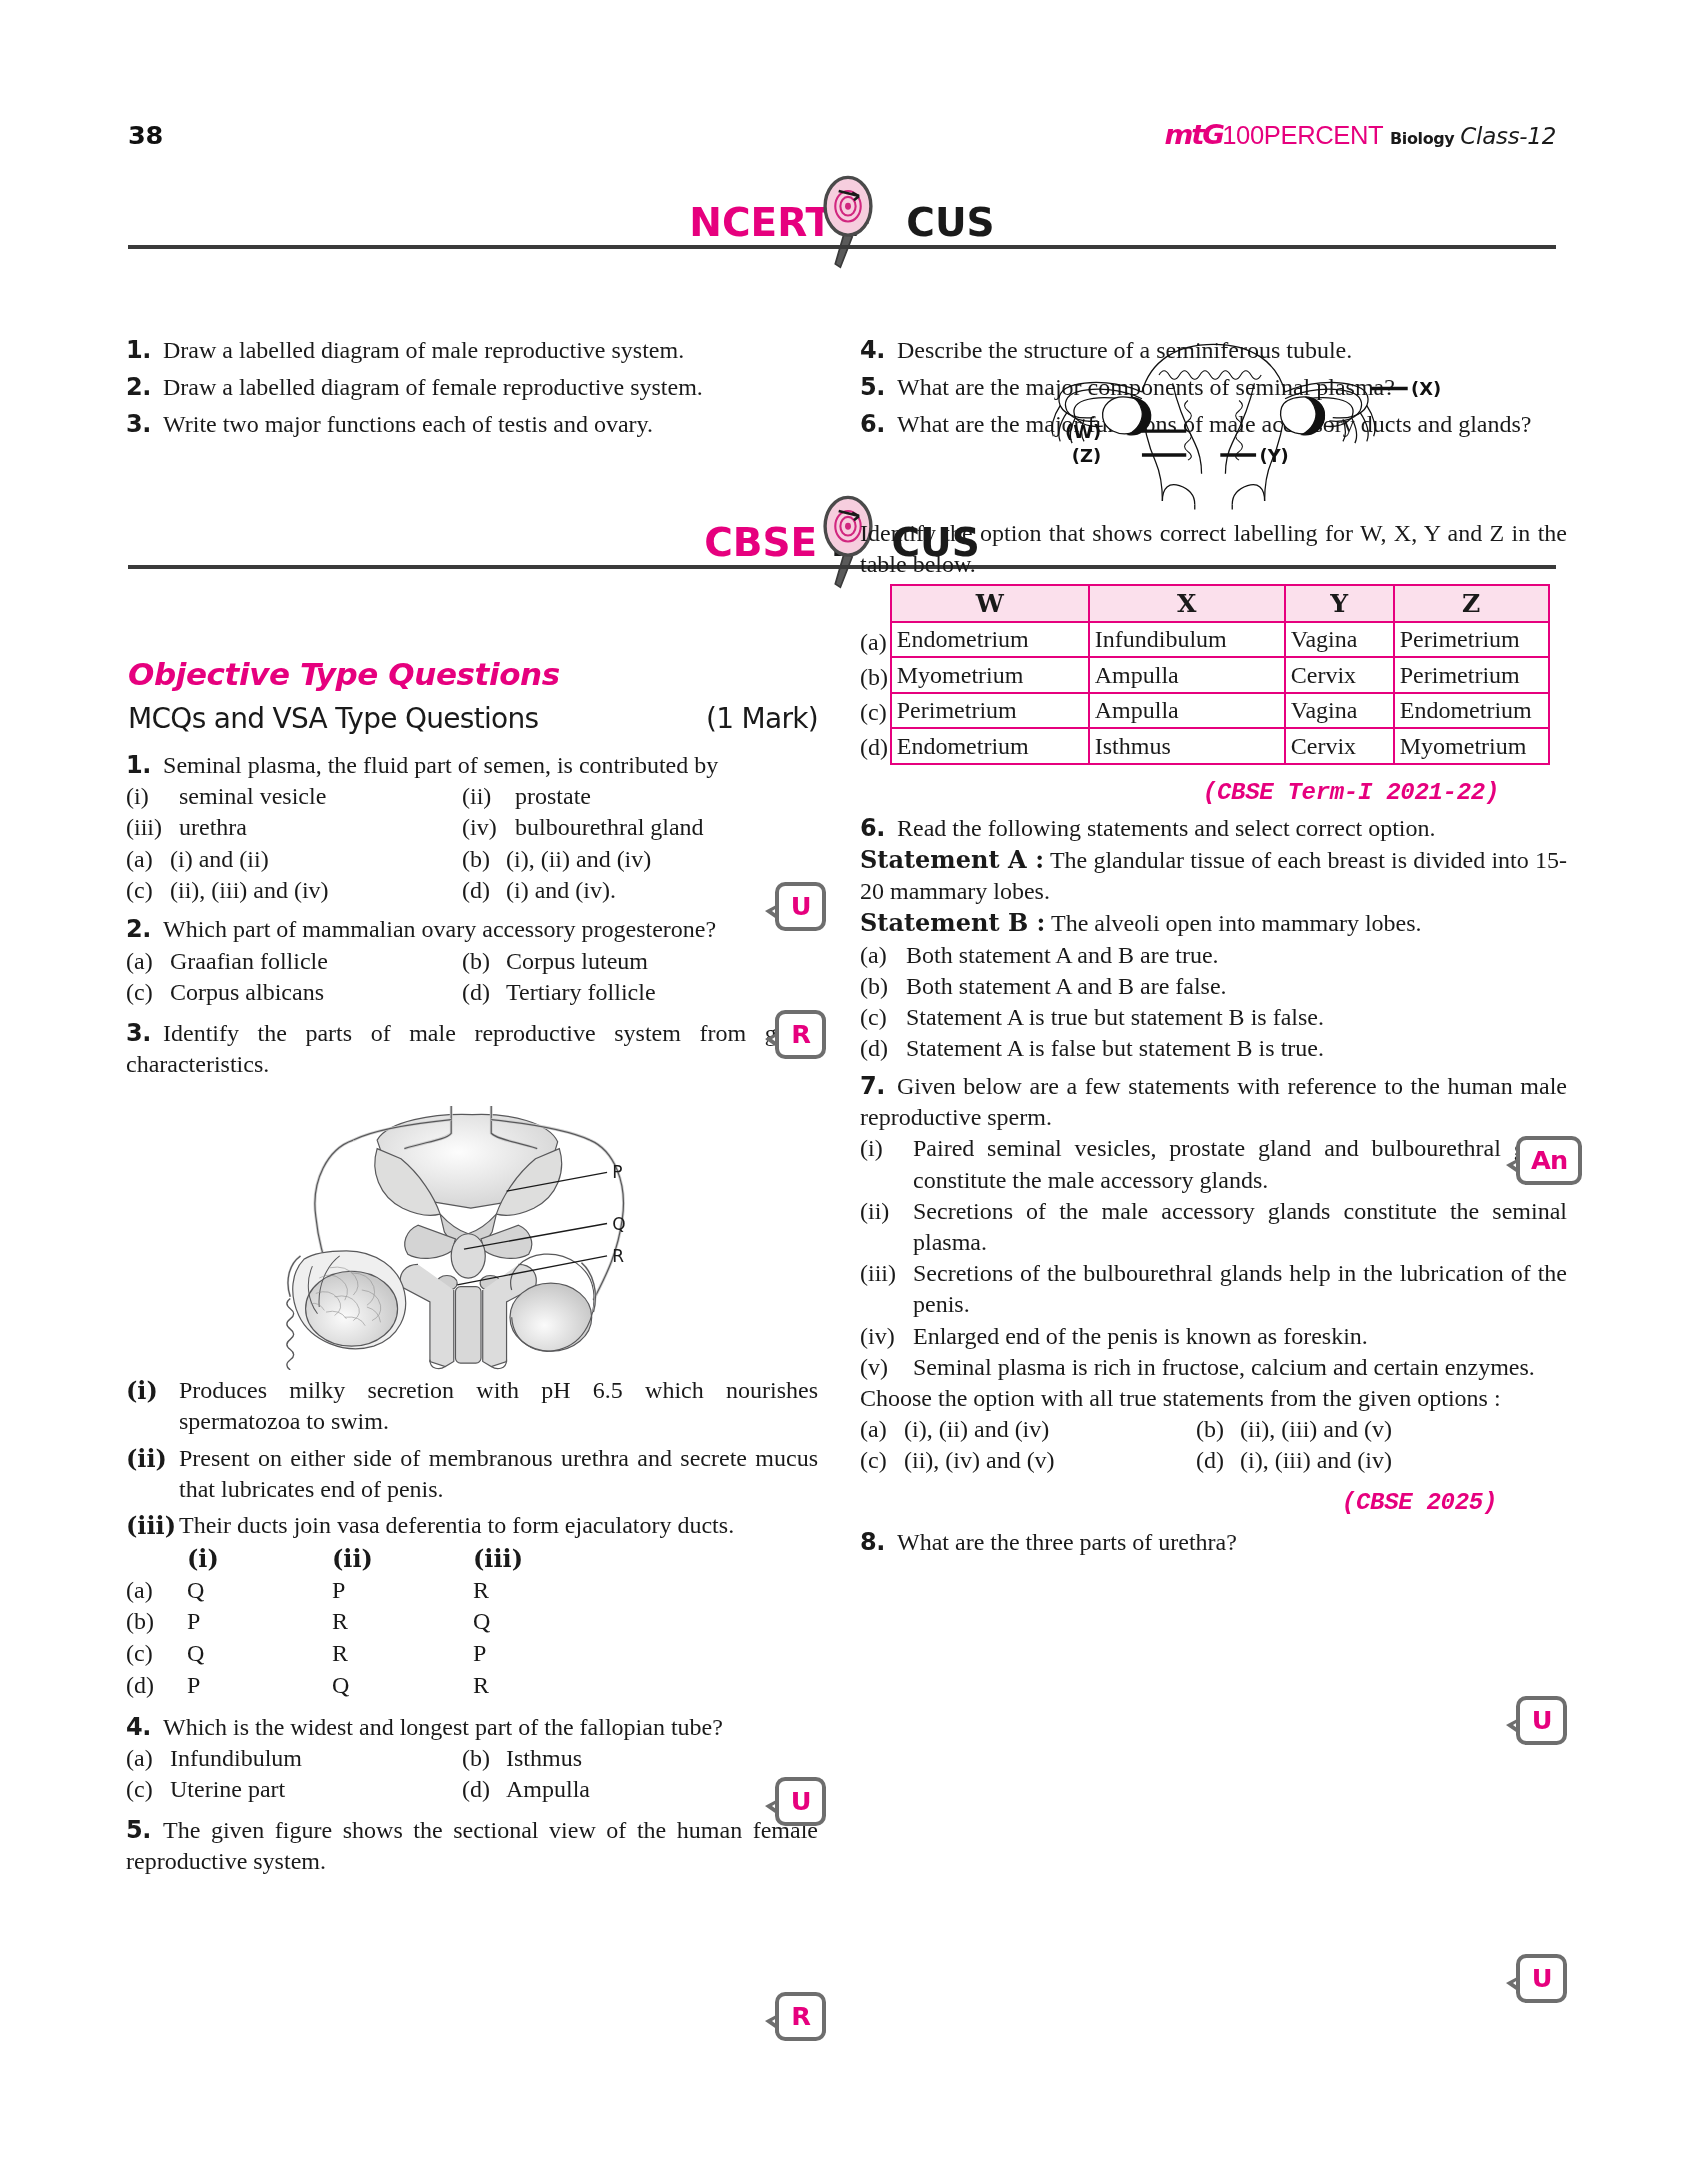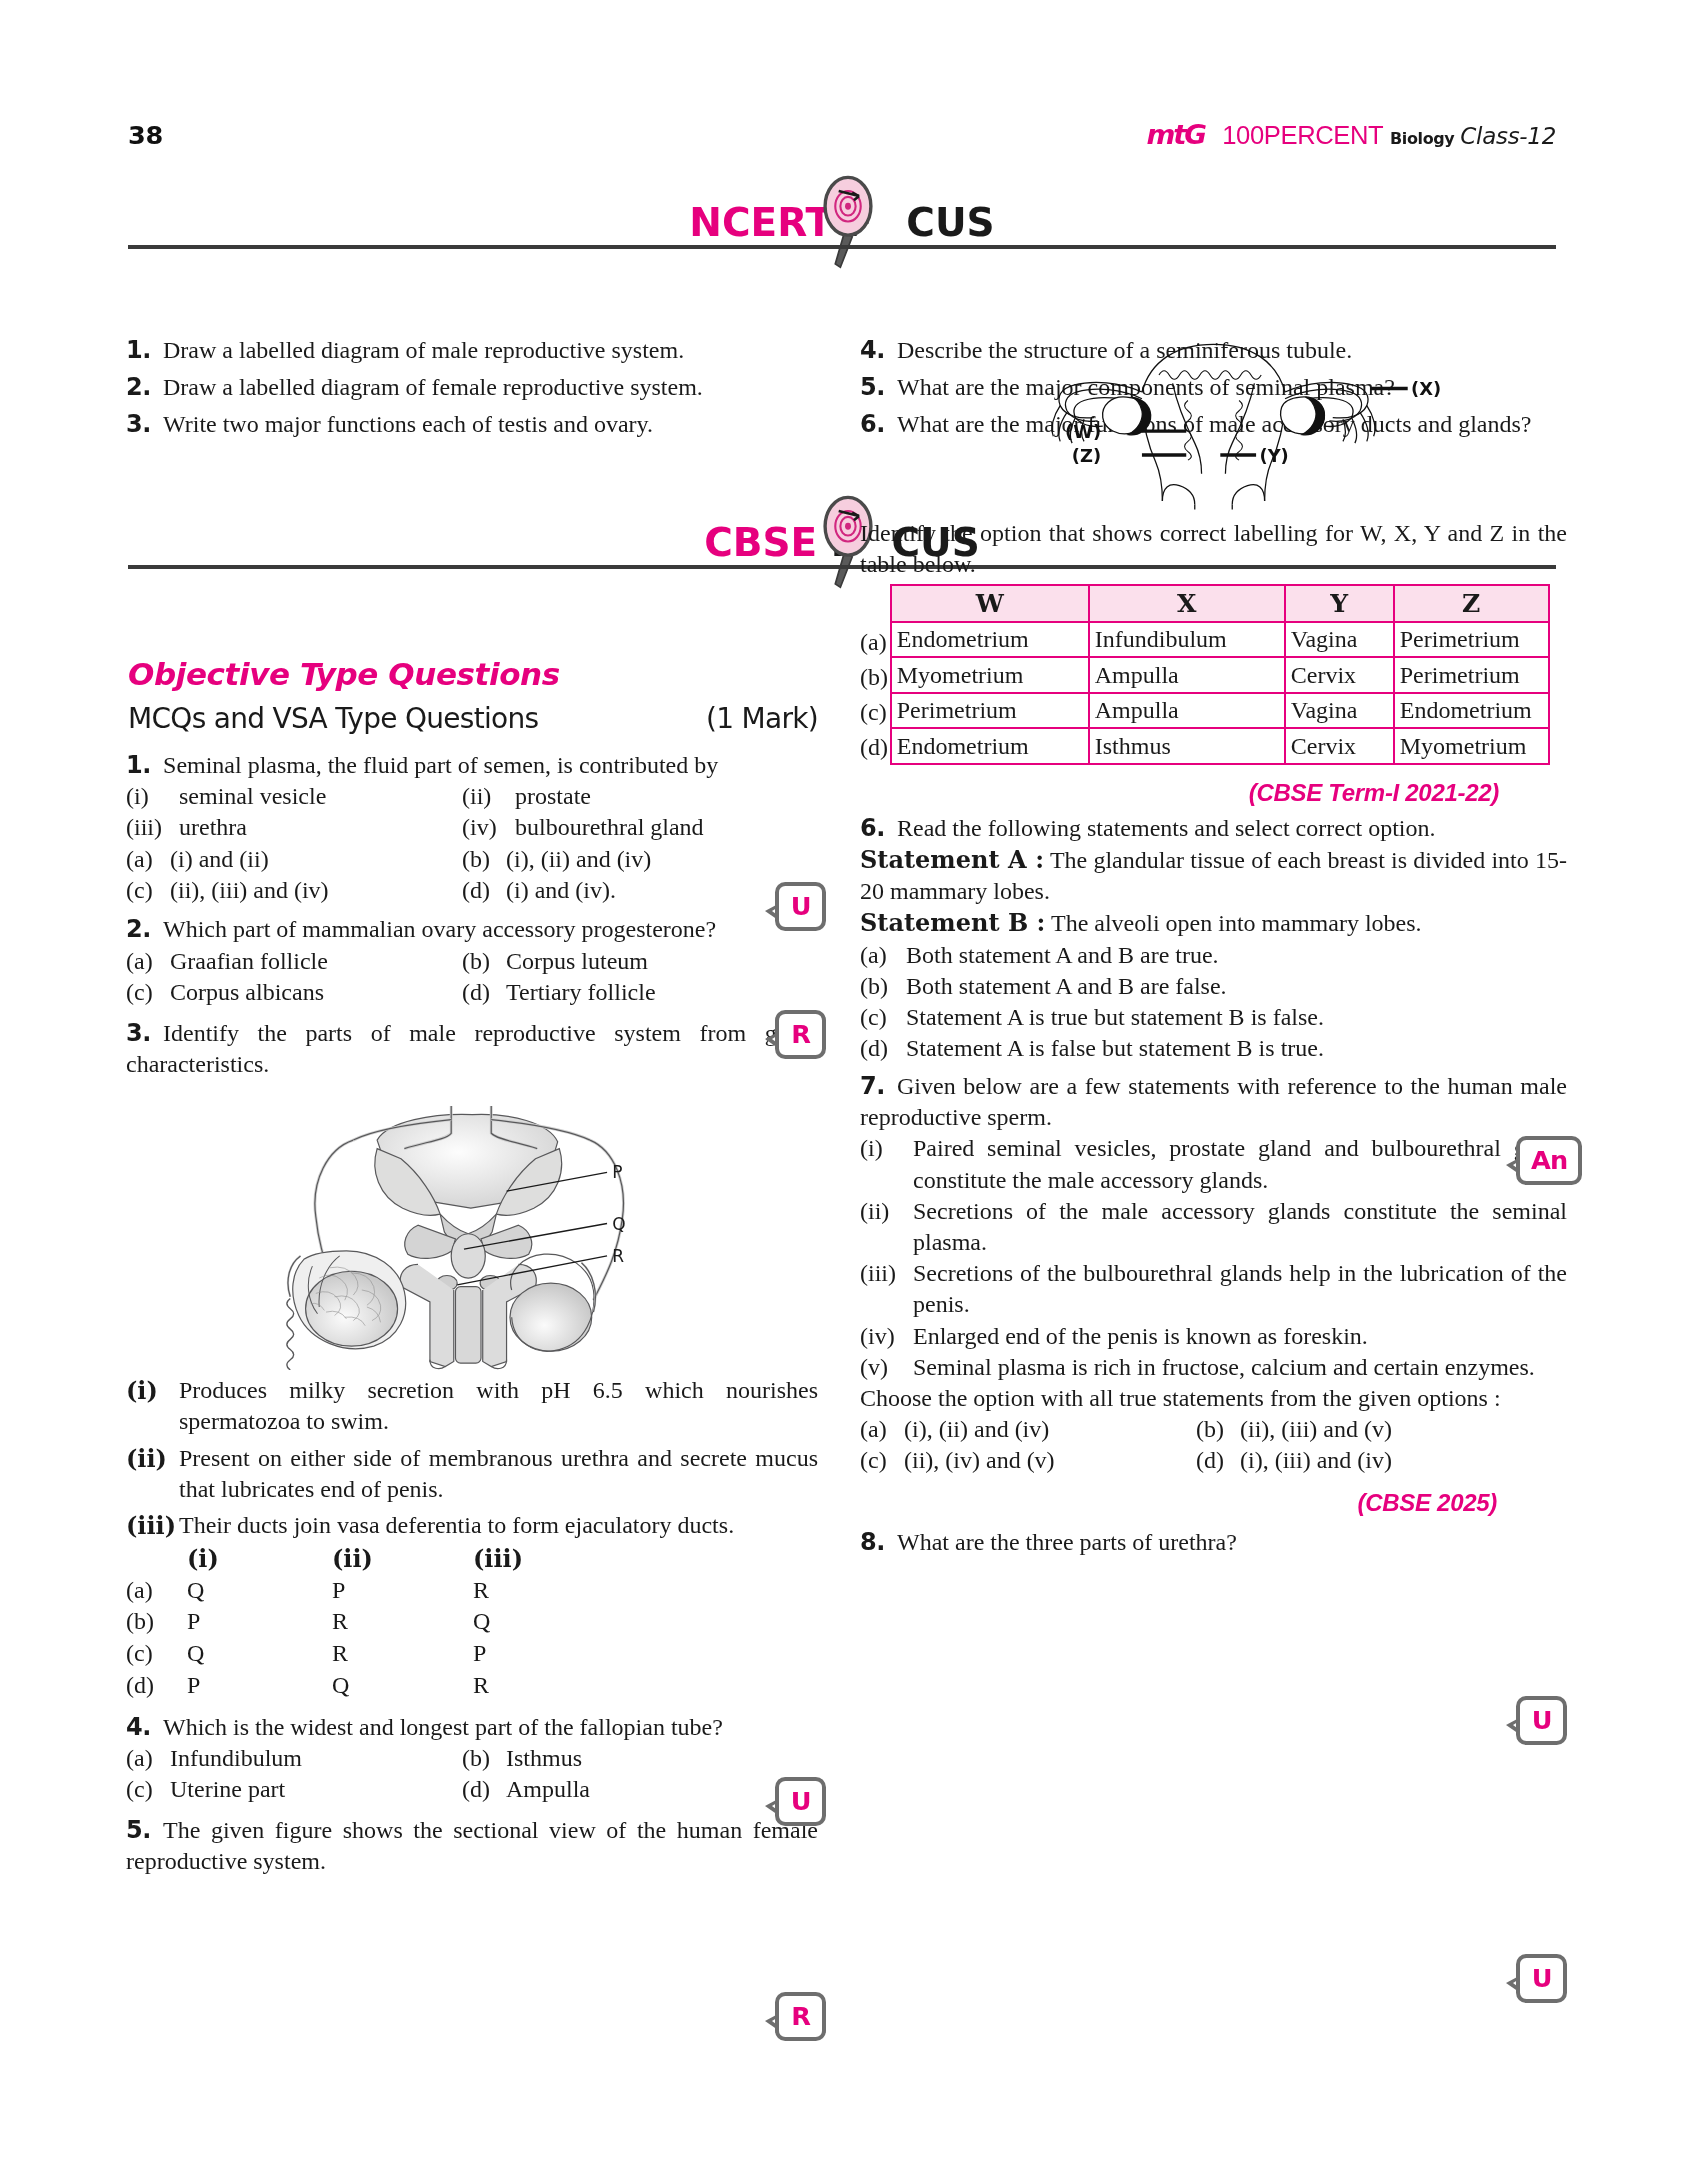--- a/index.html
+++ b/index.html
@@ -55,21 +55,21 @@
     color: #e6007e;
     letter-spacing: -2.1px;
     transform: scaleX(1.05);
   }
   .brand-100percent {
     font-family: "Liberation Sans", sans-serif;
     font-weight: normal;
     font-size: 25.6px;
     color: #e6007e;
     letter-spacing: -0.4px;
-    margin-left: 19px;
+    margin-left: 1px;
   }
   .brand-subject {
     font-family: "DejaVu Sans", sans-serif;
     font-weight: bold;
     font-size: 16px;
     color: #1a1a1a;
     margin-left: 6.8px;
     letter-spacing: -0.4px;
   }
   .brand-class {
@@ -312,21 +312,21 @@
     font-size: 25px;
     height: 37px;
   }
   table.wxyz col.c1 { width: 198px; }
   table.wxyz col.c2 { width: 196px; }
   table.wxyz col.c3 { width: 109px; }
   table.wxyz col.c4 { width: 155px; }
 
   
   .source {
-    font-family: Liberation Sans, sans-serif;
+    font-family: Liberation Mono, monospace;
     font-style: italic;
     font-weight: bold;
     color: #e6007e;
     font-size: 24px;
     text-align: right;
     letter-spacing: -0.3px;
     margin-left: 36px;
   }
   .source-row {
     position: relative;

